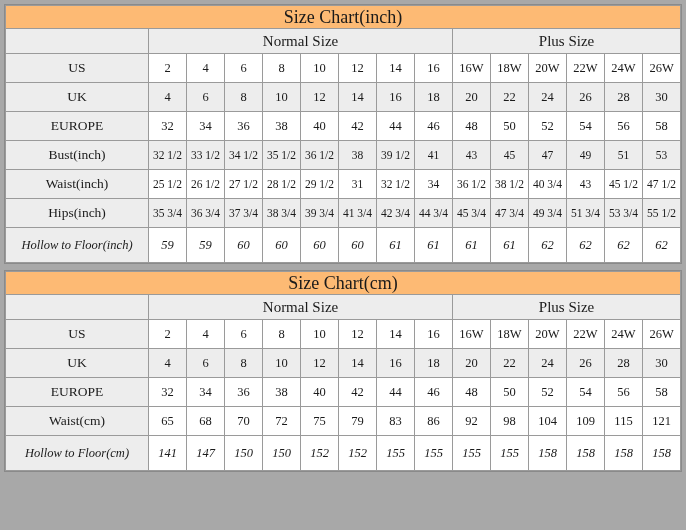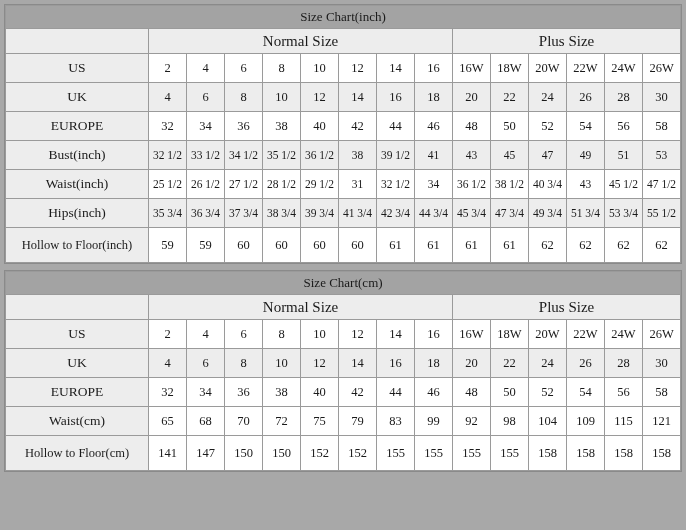--- a/index.html
+++ b/index.html
@@ -35,23 +35,23 @@
     background: #ffffff;
   }
   table.size-table td {
     border: 1px solid #9a9a9a;
     text-align: center;
     vertical-align: middle;
     color: #1a1a1a;
     padding: 0;
   }
   .title-cell {
-    font-size: 13px;
+    font-size: 18px;
     height: 22px;
-    background: #a3a3a3;
+    background: #fdba74;
     font-family: "Liberation Serif", serif;
   }
   .group-cell {
     font-size: 15px;
     height: 24px;
     background: #ededed;
     margin-top: 34px;
   }
   .group-blank {
     background: #ededed;
@@ -73,20 +73,21 @@
     background: #ededed;
   }
   .cell.plain {
     background: #ffffff;
   }
   .cell.sm {
     font-size: 11.5px;
   }
   .tall td {
     height: 34px;
+    font-style: italic;
   }
 </style>
 </head>
 <body>
 
 <div class="page">
 
   <div class="chart">
     <table class="size-table">
       <colgroup>
@@ -305,21 +306,21 @@
 
         <tr>
           <td class="row-label">Waist(cm)</td>
           <td class="cell plain">65</td>
           <td class="cell plain">68</td>
           <td class="cell plain">70</td>
           <td class="cell plain">72</td>
           <td class="cell plain">75</td>
           <td class="cell plain">79</td>
           <td class="cell plain">83</td>
-          <td class="cell plain">99</td>
+          <td class="cell plain">86</td>
           <td class="cell plain">92</td>
           <td class="cell plain">98</td>
           <td class="cell plain">104</td>
           <td class="cell plain">109</td>
           <td class="cell plain">115</td>
           <td class="cell plain">121</td>
         </tr>
 
 
         <tr class="tall">

